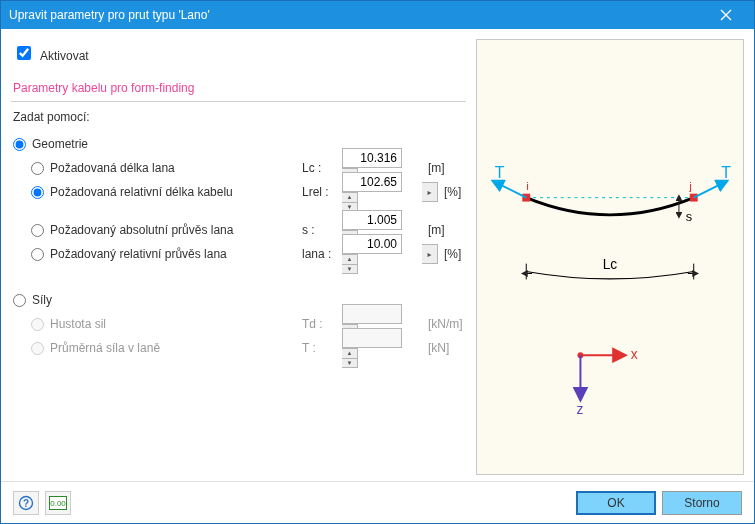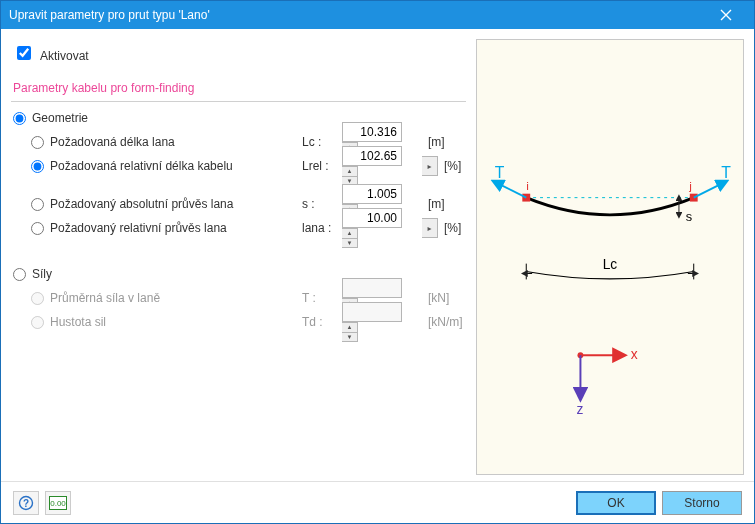--- a/index.html
+++ b/index.html
@@ -54,20 +54,21 @@
 
   <div class="content">
     <div class="left">
 
       <label class="lbl">
         <input type="checkbox" checked="" style="">
         <span>Aktivovat</span>
       </label>
 
       <div class="section-head">Parametry kabelu pro form-finding</div>
+      <div class="subhead">Zadat pomocí:</div>
 
       <div class="group">
         <div class="radio-row">
           <input type="radio" name="mode" checked="" style="">
           <span class="text">Geometrie</span>
           <span class="sym"></span>
             <span class="spin"></span>
             <span class="unit"></span>
         </div>
 
@@ -143,45 +144,45 @@
           <input type="radio" name="mode" style="">
           <span class="text">Síly</span>
           <span class="sym"></span>
             <span class="spin"></span>
             <span class="unit"></span>
         </div>
 
         <div class="radio-row disabled">
           <span class="indent"></span>
           <input type="radio" name="force" disabled="" style="">
+          <span class="text">Hustota sil</span>
+          <span class="sym">Td :</span>
+          <span class="spin">
+            <input disabled="" value="" style="">
+            <span class="arrows">
+                <span class="a">▲</span>
+                <span class="a">▼</span>
+              </span>
+          </span>
+          <span class="unit">[kN/m]</span>
+        </div>
+
+        <div class="radio-row disabled">
+          <span class="indent"></span>
+          <input type="radio" name="force" disabled="" style="">
           <span class="text">Průměrná síla v laně</span>
           <span class="sym">T :</span>
           <span class="spin">
             <input disabled="" value="" style="">
             <span class="arrows">
                 <span class="a">▲</span>
                 <span class="a">▼</span>
               </span>
           </span>
           <span class="unit">[kN]</span>
-        </div>
-
-        <div class="radio-row disabled">
-          <span class="indent"></span>
-          <input type="radio" name="force" disabled="" style="">
-          <span class="text">Hustota sil</span>
-          <span class="sym">Td :</span>
-          <span class="spin">
-            <input disabled="" value="" style="">
-            <span class="arrows">
-                <span class="a">▲</span>
-                <span class="a">▼</span>
-              </span>
-          </span>
-          <span class="unit">[kN/m]</span>
         </div>
       </div>
 
     </div>
 
     <div class="right">
       <svg class="diagram" viewBox="0 0 270 460">
         <defs>
           <marker id="arB" viewBox="0 0 10 10" refX="5" refY="5" markerWidth="7" markerHeight="7" orient="auto-start-reverse">
             <path d="M0 0 L10 5 L0 10 z" fill="#00a8e8"></path>

